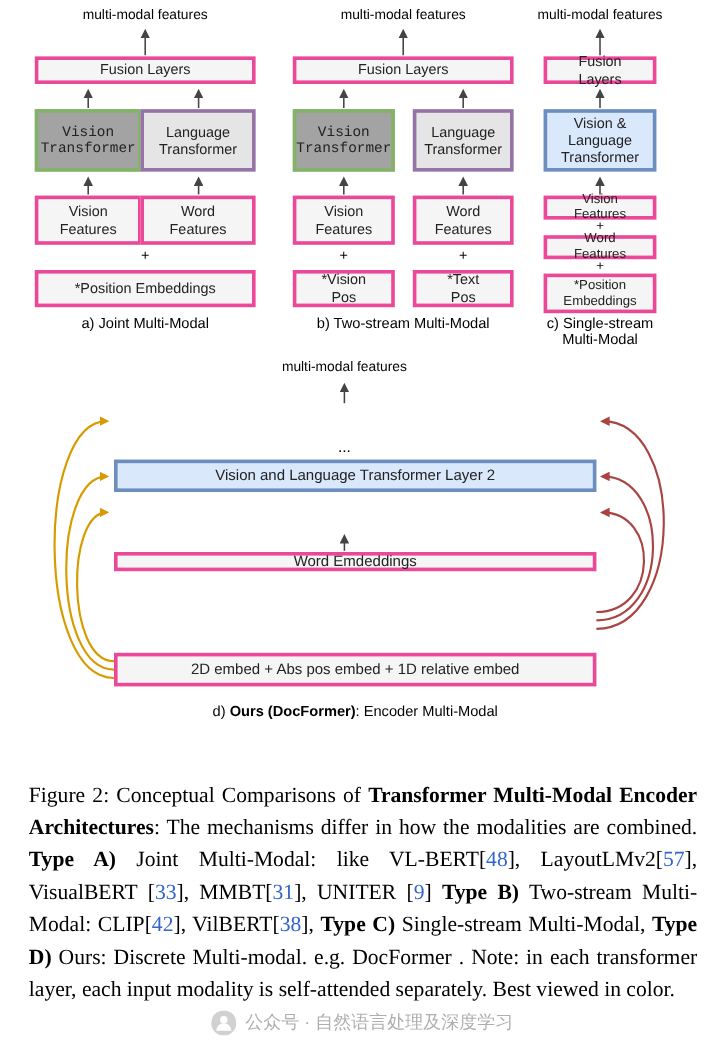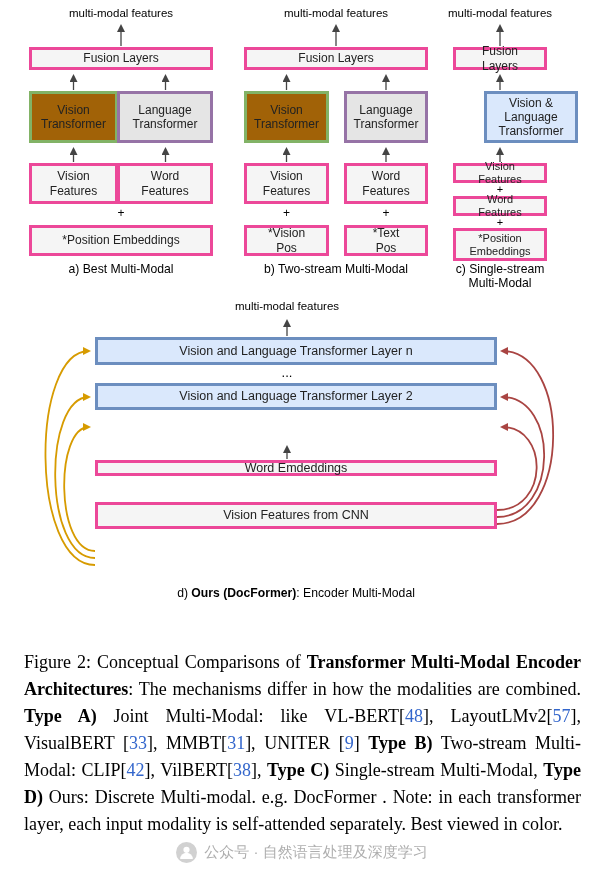--- a/index.html
+++ b/index.html
@@ -1,21 +1,21 @@
 <!DOCTYPE html>
 <html><head>
 <meta charset="utf-8">
 <style>
   html,body{margin:0;padding:0;background:#ffffff;}
   .scene{position:relative;width:604px;height:878px;background:#ffffff;overflow:hidden;
          font-family:"Liberation Sans",sans-serif;}
   .box{position:absolute;box-sizing:border-box;border:3px solid #ec4899;background:#F5F5F5;
        display:flex;align-items:center;justify-content:center;text-align:center;
        font-size:12px;color:#222;line-height:1.18;padding:1px 18px;}
-  .box.green{background:#a16207;border-color:#82B366;}
+  .box.green{background:#a3a3a3;border-color:#82B366;font-family:Liberation Mono, monospace;}
   .box.purple{background:#e5e5e5;border-color:#9673A6;}
   .box.blue{background:#DAE8FC;border-color:#6C8EBF;}
   .box.small{font-size:11px;}
   .box.wide{font-size:12.5px;}
   .lbl{position:absolute;font-size:11.5px;color:#000;text-align:center;}
   .dlabel{position:absolute;font-size:12.2px;color:#000;text-align:center;}
   .plus{position:absolute;font-size:12px;color:#000;text-align:center;}
   .arrows{position:absolute;left:0;top:0;z-index:5;pointer-events:none;}
   .caption{position:absolute;left:24px;top:631px;width:557px;
            font-family:"Liberation Serif",serif;font-size:18px;line-height:27px;
@@ -79,53 +79,52 @@
   </svg>
 
   <div class="lbl" style="left:29px;top:7px;width:184px;">multi-modal features</div>
   <div class="box" style="left:29px;top:47px;width:184px;height:23px;">Fusion Layers</div>
   <div class="box green" style="left:29px;top:91px;width:89px;height:52px;">Vision Transformer</div>
   <div class="box purple" style="left:117px;top:91px;width:96px;height:52px;">Language Transformer</div>
   <div class="box" style="left:29px;top:163px;width:89px;height:41px;">Vision Features</div>
   <div class="box" style="left:117px;top:163px;width:96px;height:41px;">Word Features</div>
   <div class="plus" style="left:29px;top:206px;width:184px;">+</div>
   <div class="box" style="left:29px;top:225px;width:184px;height:31px;">*Position Embeddings</div>
-  <div class="dlabel" style="left:29px;top:262px;width:184px;">a) Best Multi-Modal</div>
+  <div class="dlabel" style="left:29px;top:262px;width:184px;">a) Joint Multi-Modal</div>
 
   <div class="lbl" style="left:244px;top:7px;width:184px;">multi-modal features</div>
   <div class="box" style="left:244px;top:47px;width:184px;height:23px;">Fusion Layers</div>
   <div class="box green" style="left:244px;top:91px;width:85px;height:52px;">Vision Transformer</div>
   <div class="box purple" style="left:344px;top:91px;width:84px;height:52px;">Language Transformer</div>
   <div class="box" style="left:244px;top:163px;width:85px;height:41px;">Vision Features</div>
   <div class="box" style="left:344px;top:163px;width:84px;height:41px;">Word Features</div>
   <div class="plus" style="left:244px;top:206px;width:85px;">+</div>
   <div class="plus" style="left:344px;top:206px;width:84px;">+</div>
   <div class="box" style="left:344px;top:225px;width:84px;height:31px;">*Text Pos</div>
   <div class="box" style="left:244px;top:225px;width:85px;height:31px;">*Vision Pos</div>
   <div class="dlabel" style="left:244px;top:262px;width:184px;">b) Two-stream Multi-Modal</div>
 
   <div class="lbl" style="left:408px;top:7px;width:184px;">multi-modal features</div>
   <div class="box" style="left:453px;top:47px;width:94px;height:23px;">Fusion Layers</div>
-  <div class="box blue" style="left:453px;top:91px;width:94px;height:52px;margin-left:31px;">Vision &amp; Language Transformer</div>
+  <div class="box blue" style="left:453px;top:91px;width:94px;height:52px;">Vision &amp; Language Transformer</div>
   <div class="box small" style="left:453px;top:163px;width:94px;height:20px;">Vision Features</div>
   <div class="plus" style="left:453px;top:183px;width:94px;font-size:11px;">+</div>
   <div class="box small" style="left:453px;top:196px;width:94px;height:20px;">Word Features</div>
   <div class="plus" style="left:453px;top:216px;width:94px;font-size:11px;">+</div>
   <div class="box small" style="left:453px;top:228px;width:94px;height:33px;">*Position Embeddings</div>
   <div class="dlabel" style="left:420px;top:262px;width:160px;">
     <span>c) Single-stream</span><br>
     <span>Multi-Modal</span>
   </div>
 
   <div class="lbl" style="left:197px;top:300px;width:180px;">multi-modal features</div>
-  <div class="box blue wide" style="left:95px;top:337px;width:402px;height:28px;">Vision and Language Transformer Layer n</div>
   <div class="dlabel" style="left:197px;top:365px;width:180px;font-size:13px;">...</div>
   <div class="box blue wide" style="left:95px;top:383px;width:402px;height:27px;">Vision and Language Transformer Layer 2</div>
   <div class="box wide" style="left:95px;top:460px;width:402px;height:16px;">Word Emdeddings</div>
-  <div class="box wide" style="left:95px;top:502px;width:402px;height:27px;">Vision Features from CNN</div>
+  <div class="box wide" style="left:95px;top:544px;width:402px;height:28px;">2D embed + Abs pos embed + 1D relative embed</div>
   <div class="dlabel" style="left:95px;top:586px;width:402px;">
     <span>d) </span><span style="font-weight:bold;">Ours (DocFormer)</span><span>: Encoder Multi-Modal</span>
   </div>
 
   <p class="caption"><span>Figure 2: Conceptual Comparisons of </span><span class="cap-bold">Transformer Multi-Modal Encoder Architectures</span><span>: The mechanisms differ in how the modalities are combined. </span><span class="cap-bold">Type A)</span><span> Joint Multi-Modal: like VL-BERT[</span><span class="cap-cite">48</span><span>], LayoutLMv2[</span><span class="cap-cite">57</span><span>], VisualBERT [</span><span class="cap-cite">33</span><span>], MMBT[</span><span class="cap-cite">31</span><span>], UNITER [</span><span class="cap-cite">9</span><span>] </span><span class="cap-bold">Type B)</span><span> Two-stream Multi-Modal: CLIP[</span><span class="cap-cite">42</span><span>], VilBERT[</span><span class="cap-cite">38</span><span>], </span><span class="cap-bold">Type C)</span><span> Single-stream Multi-Modal, </span><span class="cap-bold">Type D)</span><span> Ours: Discrete Multi-modal. e.g. DocFormer . Note: in each transformer layer, each input modality is self-attended separately. Best viewed in color.</span></p>
 
   <div class="watermark">
     <svg width="21" height="21" viewBox="0 0 21 21">
       <circle cx="10.5" cy="10.5" r="10.5" fill="#c6c6c6"></circle>
       <circle cx="10.5" cy="7.8" r="3.1" fill="#ffffff"></circle>

